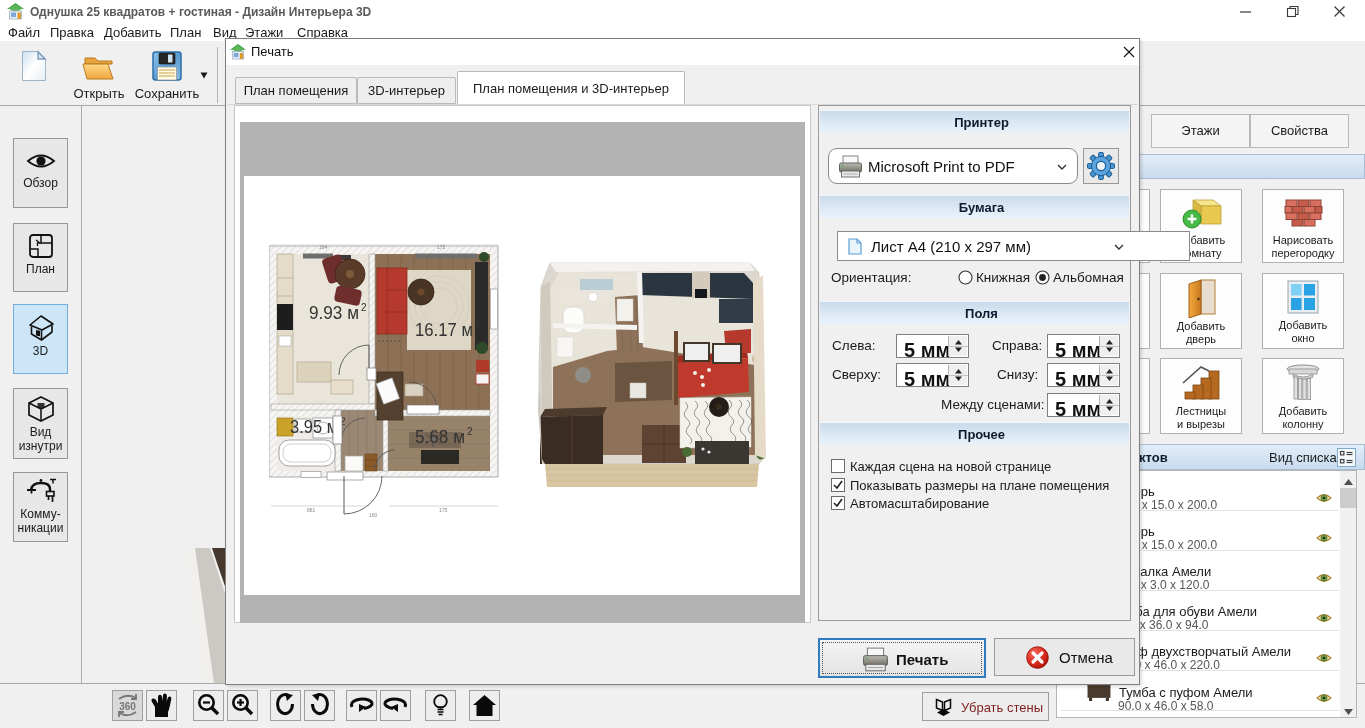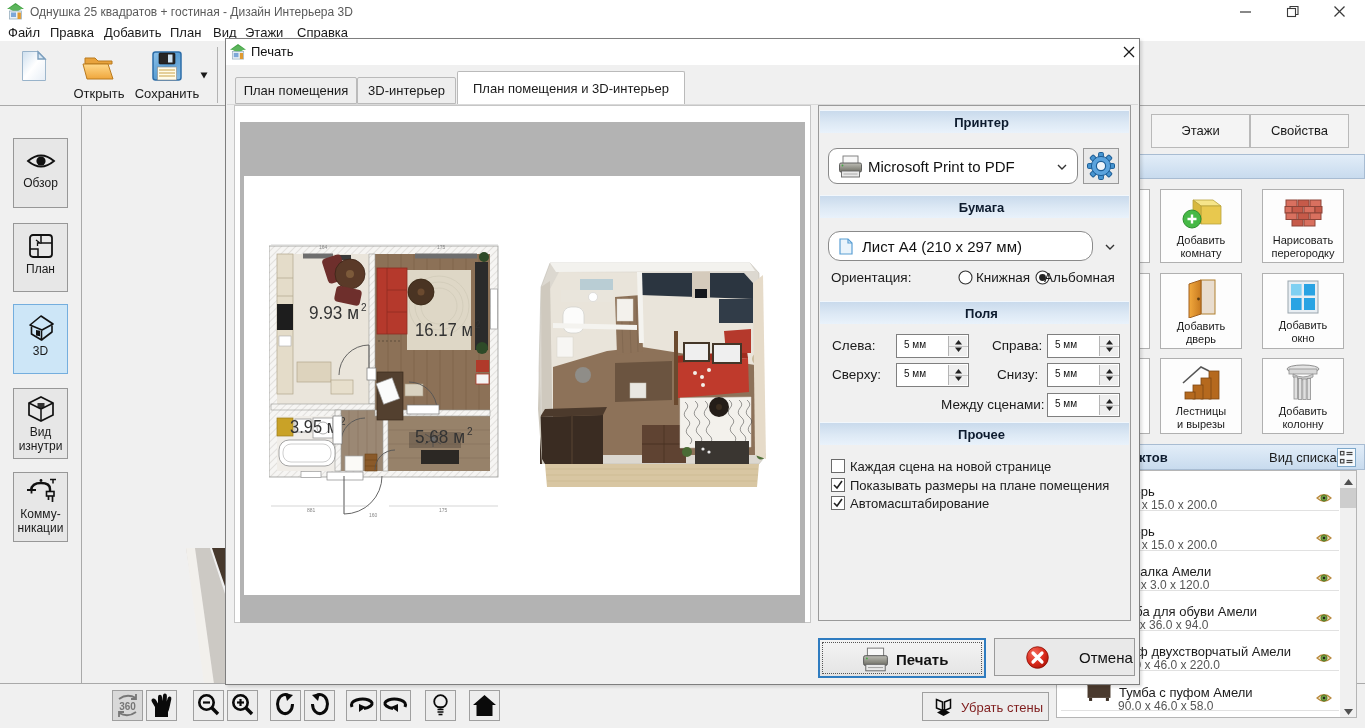--- a/index.html
+++ b/index.html
@@ -4,21 +4,21 @@
 <style>
   * { margin:0; padding:0; box-sizing:border-box; }
   html,body { width:1365px; height:728px; overflow:hidden; background:#f0f0f0;
     font-family:"Liberation Sans", sans-serif; }
   .abs { position:absolute; }
   #app { position:relative; width:1365px; height:728px; }
   #bottombar { z-index:3; }
   #rightpanel { z-index:5; }
   #dialog { z-index:30; }
   
-  #titlebar { left:0; top:0; width:1365px; height:23px; background:#ffffff; }
+  #titlebar { left:0; top:0; width:1365px; height:23px; background:#ffffff;font-weight:bold; }
   #titlebar .ttext { position:absolute; left:30px; top:5px; font-size:12px; color:#5a5a5a; }
   .winbtn { position:absolute; top:3px; width:17px; height:17px; color:#444; font-size:13px; text-align:center; }
   #menubar { left:0; top:23px; width:1365px; height:18px; background:#ffffff; }
   #menubar span { position:absolute; top:2px; font-size:13px; color:#1a1a1a; }
   #toolbar { left:0; top:41px; width:1365px; height:65px; background:#f0f0f0; border-bottom:1px solid #a9a9a9; }
   .tbitem { position:absolute; top:9px; text-align:center; font-size:13px; color:#1a1a1a; }
   #sidebar { left:0; top:106px; width:82px; height:577px; background:#f0f0f0; border-right:1px solid #a9a9a9; }
   .sbtn { position:absolute; left:13px; width:55px; background:#e7e7e7; border:1px solid #979797;
     text-align:center; font-size:12px; color:#1a1a1a; }
   .sbtn.sel { background:#cde6f7; border:1px solid #74aede; }
@@ -47,21 +47,21 @@
   #preview { position:absolute; left:8px; top:66px; width:577px; height:518px; background:#ffffff; border:1px solid #c6c6c6; }
   #desk { position:absolute; left:5px; top:8px; width:565px; height:501px; background:#b3b3b3;margin-top:8px; }
   #page { position:absolute; left:4px; top:54px; width:556px; height:419px; background:#ffffff; }
   #settings { position:absolute; left:592px; top:66px; width:313px; height:516px; background:#f0f0f0; border:1px solid #9a9a9a;text-align:center; }
   .ghdr { position:absolute; left:1px; width:309px; height:23px;
     background:linear-gradient(180deg,#c9daec 0%,#dde9f5 55%,#e9f2fb 100%);
     border-top:1px solid #f2f7fc; font-size:13px; font-weight:bold; color:#0d1b2e; padding:4px 0 0 14px; }
   .combo { position:absolute; background:#fff; border:1px solid #8a8a8a; }
   .chev { position:absolute; width:10px; height:6px; }
   .lbl { position:absolute; font-size:13.5px; color:#1a1a1a; white-space:nowrap; }
-  .spin { position:absolute; width:73px; height:24px; background:#fff; border:1px solid #7f7f7f; font-size:10px; color:#111; }
+  .spin { position:absolute; width:73px; height:24px; background:#fff; border:1px solid #7f7f7f; font-size:20px; color:#111;font-weight:bold; }
   .spin .v { position:absolute; left:7px; top:4px; }
   .spbtns { position:absolute; right:1px; top:1px; width:19px; height:20px; background:#efefef; border-left:1px solid #b5b5b5; }
   .spbtns::after { content:""; position:absolute; left:0; top:10px; width:19px; height:1px; background:#c5c5c5; }
   .cb { position:absolute; width:14px; height:14px; background:#fff; border:1px solid #6a6a6a; }
   .dlgbtn { position:absolute; font-size:15px; color:#111; }
 </style>
 </head>
 <body>
 <div id="app">
 
@@ -755,40 +755,40 @@
                 <rect x="22.5" y="11.6" width="5" height="4.8" rx="1"></rect>
               </g>
             </g>
             <circle cx="14" cy="14" r="9.6" fill="#5ba3dd"></circle>
           </g>
           <circle cx="14" cy="14" r="4.6" fill="#eef4fa" stroke="#1c5d96" stroke-width="1.2"></circle>
         </svg>
       </div>
 
       <div class="ghdr" style="top:89px;">Бумага</div>
-      <div class="combo" style="left:9px; top:125px; width:265px; height:30px;border-radius:12px;">
+      <div class="combo" style="left:18px; top:125px; width:353px; height:30px;">
         <svg style="position:absolute; left:10px; top:6px;" width="14" height="17" viewBox="0 0 14 17">
           <path d="M1 1 H9 L13 5 V16 H1 Z" fill="#eaf4fb" stroke="#5b9fd4" stroke-width="1.2"></path>
           <path d="M9 1 V5 H13" fill="none" stroke="#5b9fd4" stroke-width="1.2"></path>
         </svg>
         <span style="position:absolute; left:33px; top:6px; font-size:15px; color:#111;">Лист A4 (210 x 297 мм)</span>
         <svg class="chev" style="left:276px; top:12px;">
             <polyline points="1,1 5,5 9,1" fill="none" stroke="#333" stroke-width="1.4"></polyline>
           </svg>
       </div>
       <span class="lbl" style="left:12px; top:164px;">Ориентация:</span>
       <svg style="position:absolute; left:139px; top:164px;" width="15" height="15">
         <circle cx="7.5" cy="7.5" r="6.5" fill="#fff" stroke="#333" stroke-width="1.1"></circle>
       </svg>
       <span class="lbl" style="left:157px; top:164px;">Книжная</span>
       <svg style="position:absolute; left:216px; top:164px;" width="15" height="15">
         <circle cx="7.5" cy="7.5" r="6.5" fill="#fff" stroke="#333" stroke-width="1.1"></circle>
         <circle cx="7.5" cy="7.5" r="3.4" fill="#222"></circle>
       </svg>
-      <span class="lbl" style="left:225px; top:164px;">Альбомная</span>
+      <span class="lbl" style="left:234px; top:164px;">Альбомная</span>
 
       <div class="ghdr" style="top:195px;">Поля</div>
       <span class="lbl" style="left:13px; top:232px;">Слева:</span>
       <div class="spin" style="left:77px; top:228px;">
           <span class="v">5 мм</span>
         <div class="spbtns"><svg width="19" height="20">
               <polygon points="9.5,4 13,8.5 6,8.5" fill="#222"></polygon>
               <polygon points="9.5,16 13,11.5 6,11.5" fill="#222"></polygon>
             </svg></div>
       </div>
@@ -863,17 +863,17 @@
         <defs>
             <radialGradient id="redg" cx="0.35" cy="0.3" r="0.8">
           <stop offset="0" stop-color="#f46a5a"></stop>
               <stop offset="0.6" stop-color="#d92a1c"></stop>
               <stop offset="1" stop-color="#a81205"></stop>
         </radialGradient>
           </defs>
         <circle cx="11.5" cy="11.5" r="10.8" fill="url(#redg)" stroke="#8a0f05" stroke-width="0.8"></circle>
         <path d="M7 7 L16 16 M16 7 L7 16" stroke="#ffffff" stroke-width="3.2" stroke-linecap="round"></path>
       </svg>
-      <span style="position:absolute; left:64px; top:10px;margin-left:20px;">Отмена</span>
+      <span style="position:absolute; left:64px; top:10px;">Отмена</span>
     </div>
   </div>
 
 </div>
 
 </body></html>

